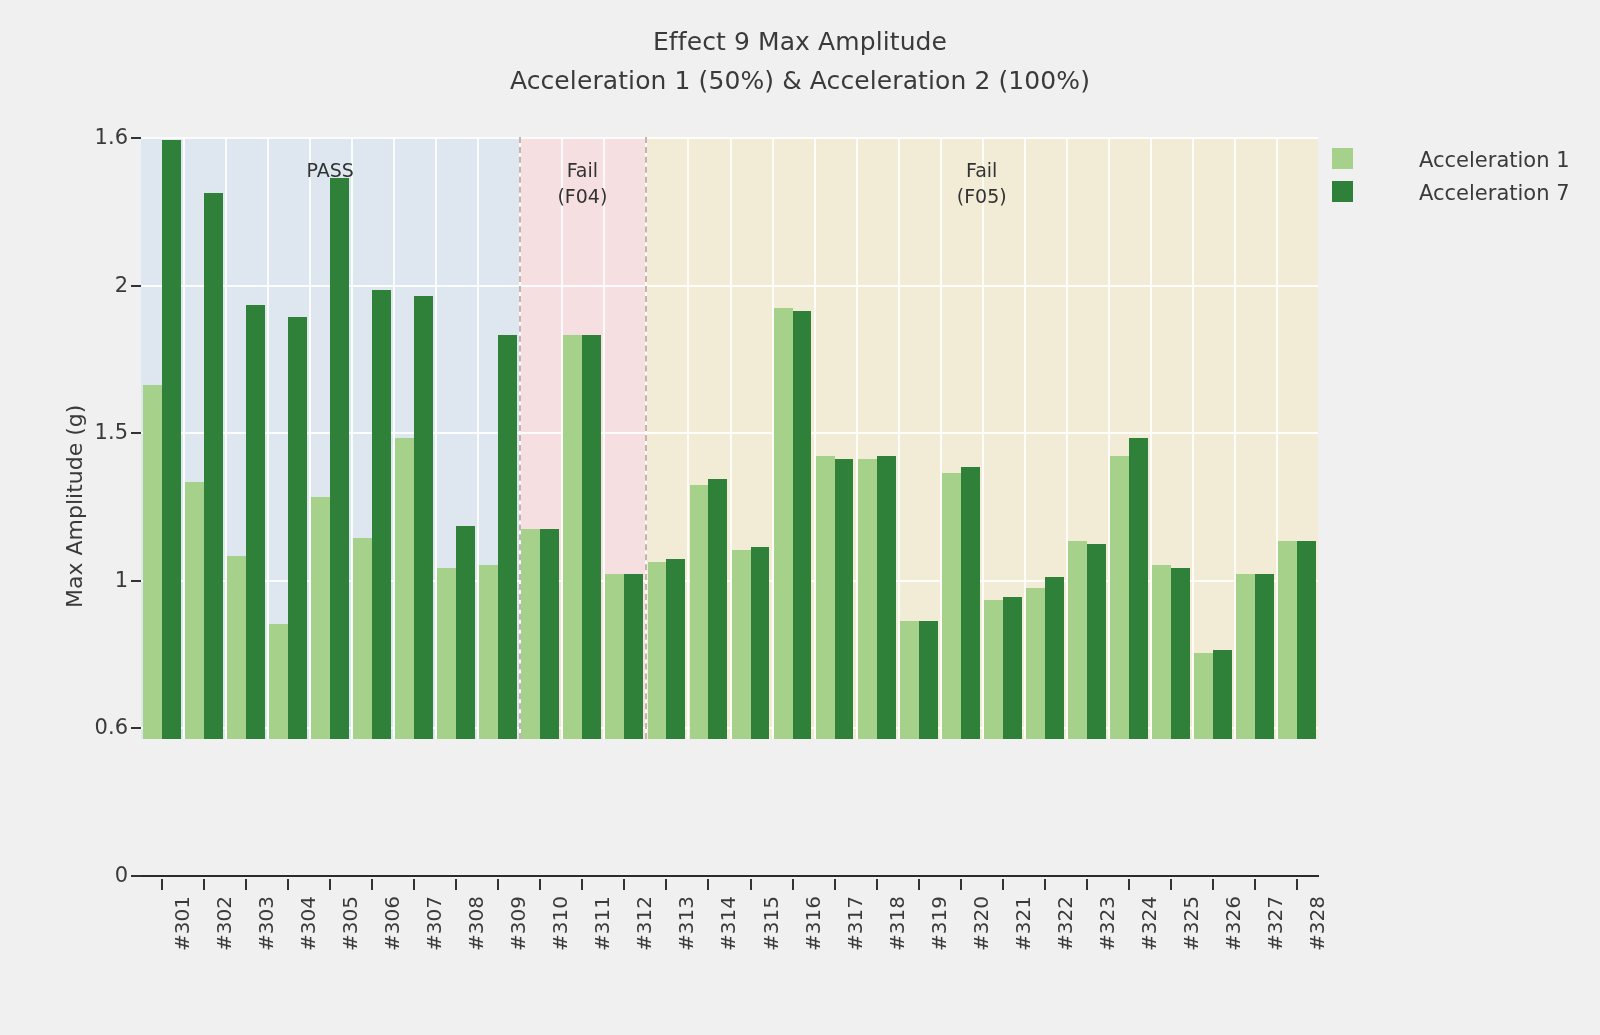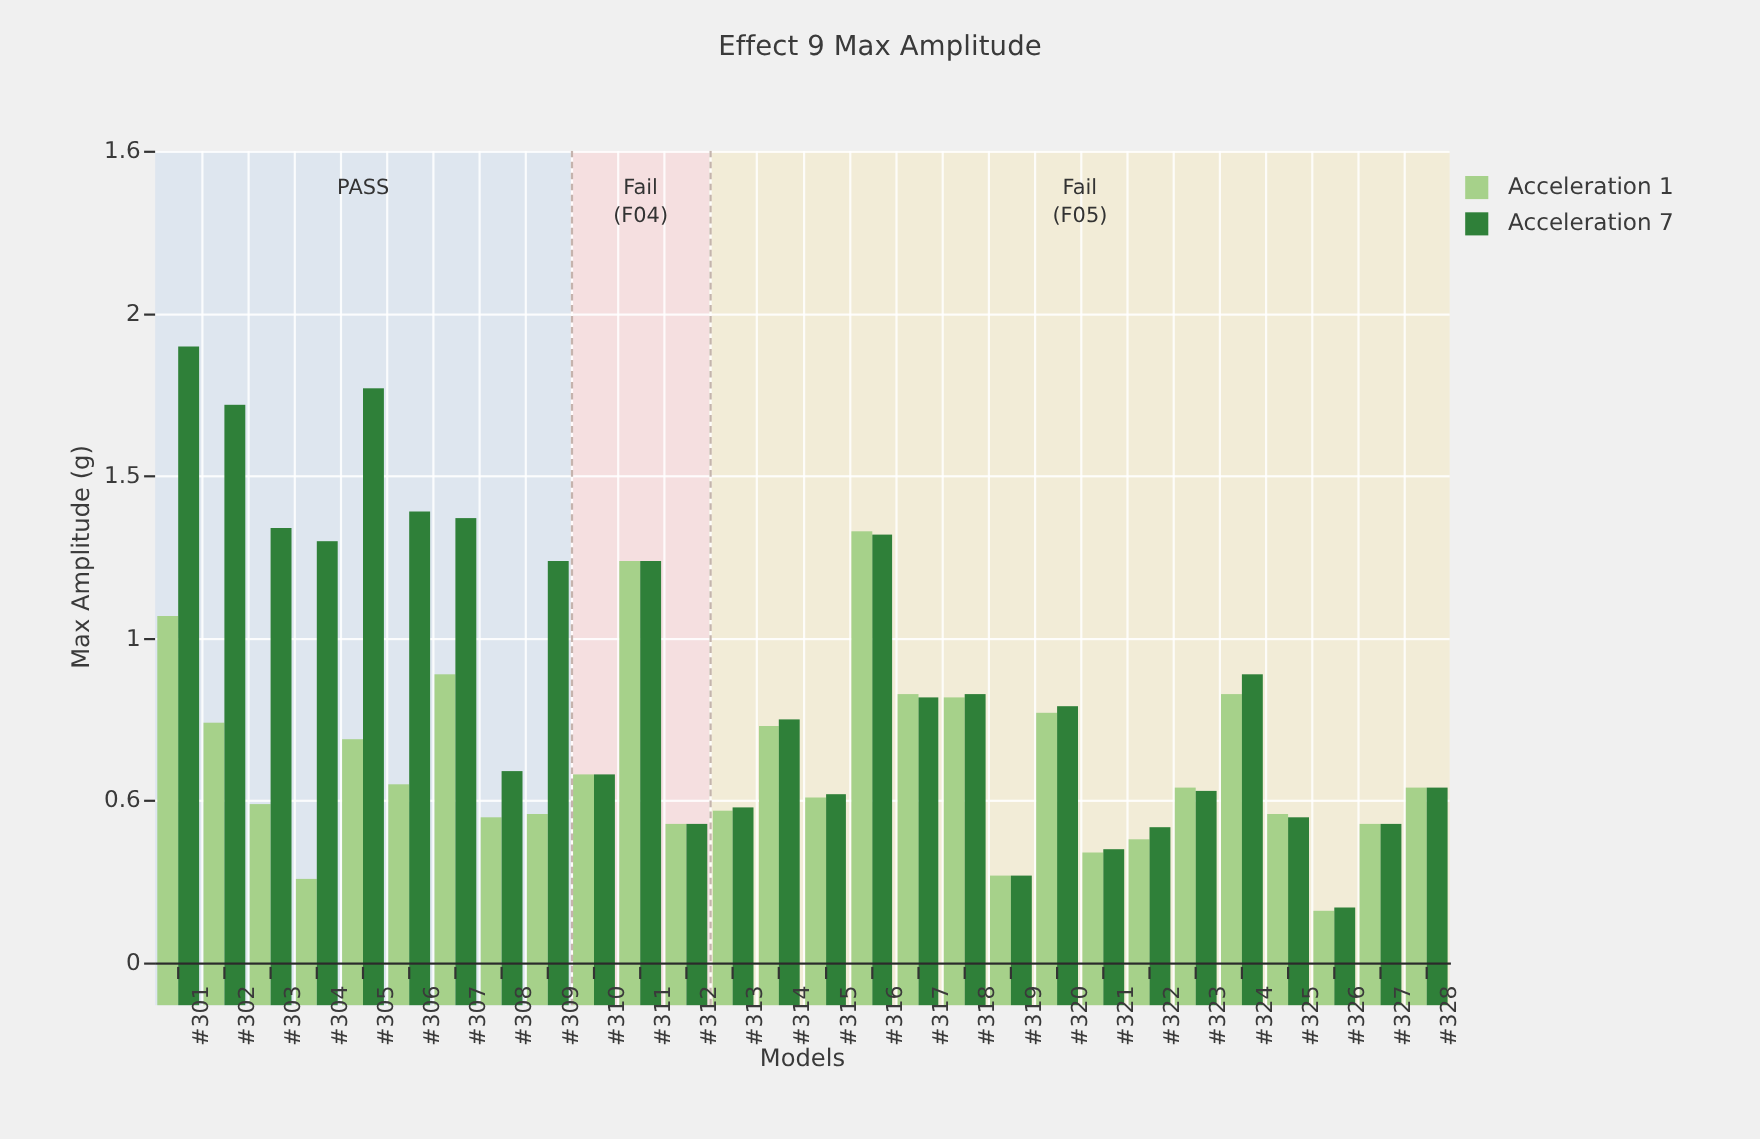--- a/index.html
+++ b/index.html
@@ -37,21 +37,21 @@
     width: 1600px;
     height: 1035px;
   }
 
   
   #plot-area {
     position: absolute;
     left: 141px;
     top: 137px;
     width: 1177px;
-    height: 777px;
+    height: 602px;
     overflow: hidden;
   }
 
   .zone {
     position: absolute;
     top: 0;
     bottom: 0;
   }
   .zone-label {
     position: absolute;
@@ -160,42 +160,44 @@
 
   
   #legend {
     position: absolute;
     left: 1332px;
     top: 148px;
     width: 250px;
   }
   .legend-row {
     display: flex;
-    align-items: flex-end;
+    align-items: flex-start;
     height: 33px;
+    gap: 48px;
   }
   .legend-swatch {
     width: 21px;
     height: 21px;
     margin-right: 18px;
     flex: 0 0 auto;
   }
   .legend-text {
     font-size: 21px;
     color: #3a3a3a;
     white-space: nowrap;
   }
 </style>
 </head>
 <body>
 
 <div id="figure">
 
   <div id="title-block">
     <span class="t-line">Effect 9 Max Amplitude</span>
+    <span class="t-line">Acceleration 1 (50%) &amp; Acceleration 2 (100%)</span>
   </div>
 
   <div id="ylabel" style="left: 62px; top: 607.5px; transform: rotate(-90deg); transform-origin: left top;">Max Amplitude (g)</div>
 
   <div id="plot-area">
     <div id="zones-layer">
         <div class="zone" style="left: 0px; width: 378.321px; background: rgb(222, 230, 239);"></div>
         <div class="zone" style="left: 378.321px; width: 126.107px; background: rgb(245, 223, 224);"></div>
         <div class="zone" style="left: 504.429px; width: 672.571px; background: rgb(242, 236, 215);"></div>
       </div>
@@ -431,21 +433,20 @@
       <div class="xtick-mark" style="left: 1169.88px;"></div>
       <div class="xtick-label" style="left: 1178.88px;">#325</div>
       <div class="xtick-mark" style="left: 1211.91px;"></div>
       <div class="xtick-label" style="left: 1220.91px;">#326</div>
       <div class="xtick-mark" style="left: 1253.95px;"></div>
       <div class="xtick-label" style="left: 1262.95px;">#327</div>
       <div class="xtick-mark" style="left: 1295.98px;"></div>
       <div class="xtick-label" style="left: 1304.98px;">#328</div>
     </div>
 
-  <div id="xlabel">Models</div>
 
   <div id="legend">
       <div class="legend-row">
         <div class="legend-swatch" style="background: rgb(166, 209, 138);"></div>
         <div class="legend-text">Acceleration 1</div>
       </div>
       <div class="legend-row">
         <div class="legend-swatch" style="background: rgb(47, 128, 57);"></div>
         <div class="legend-text">Acceleration 7</div>
       </div>

